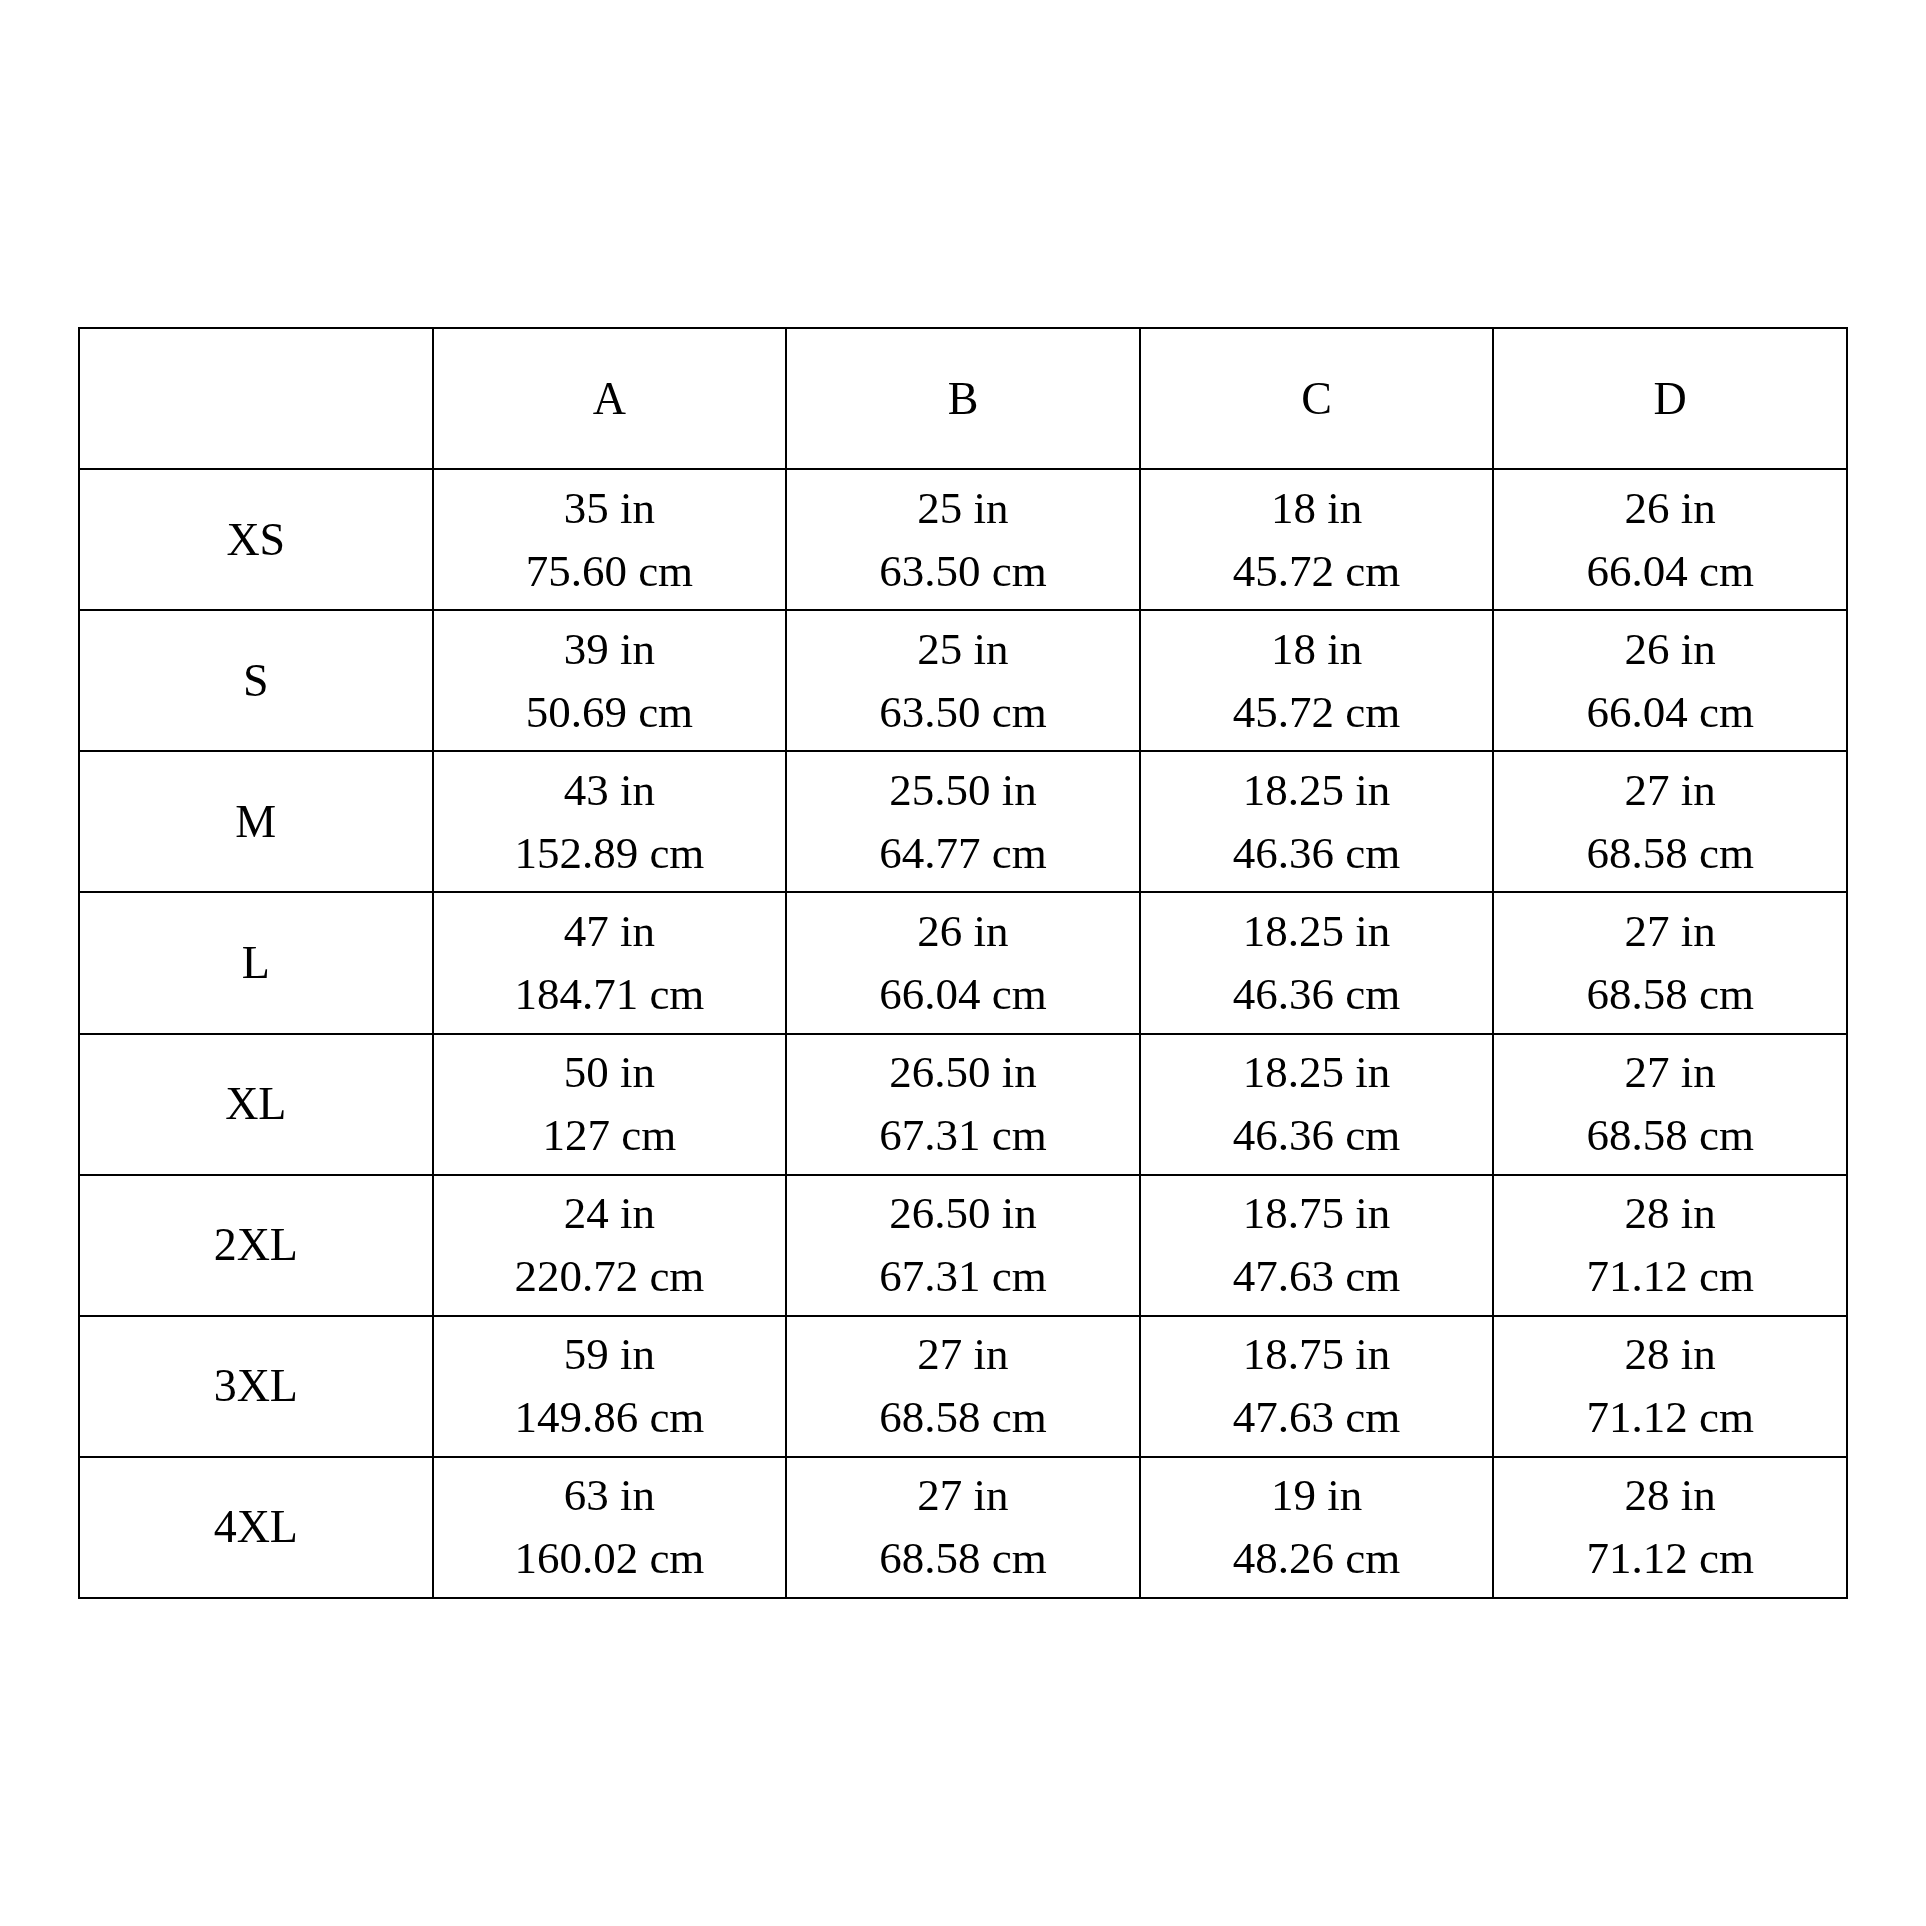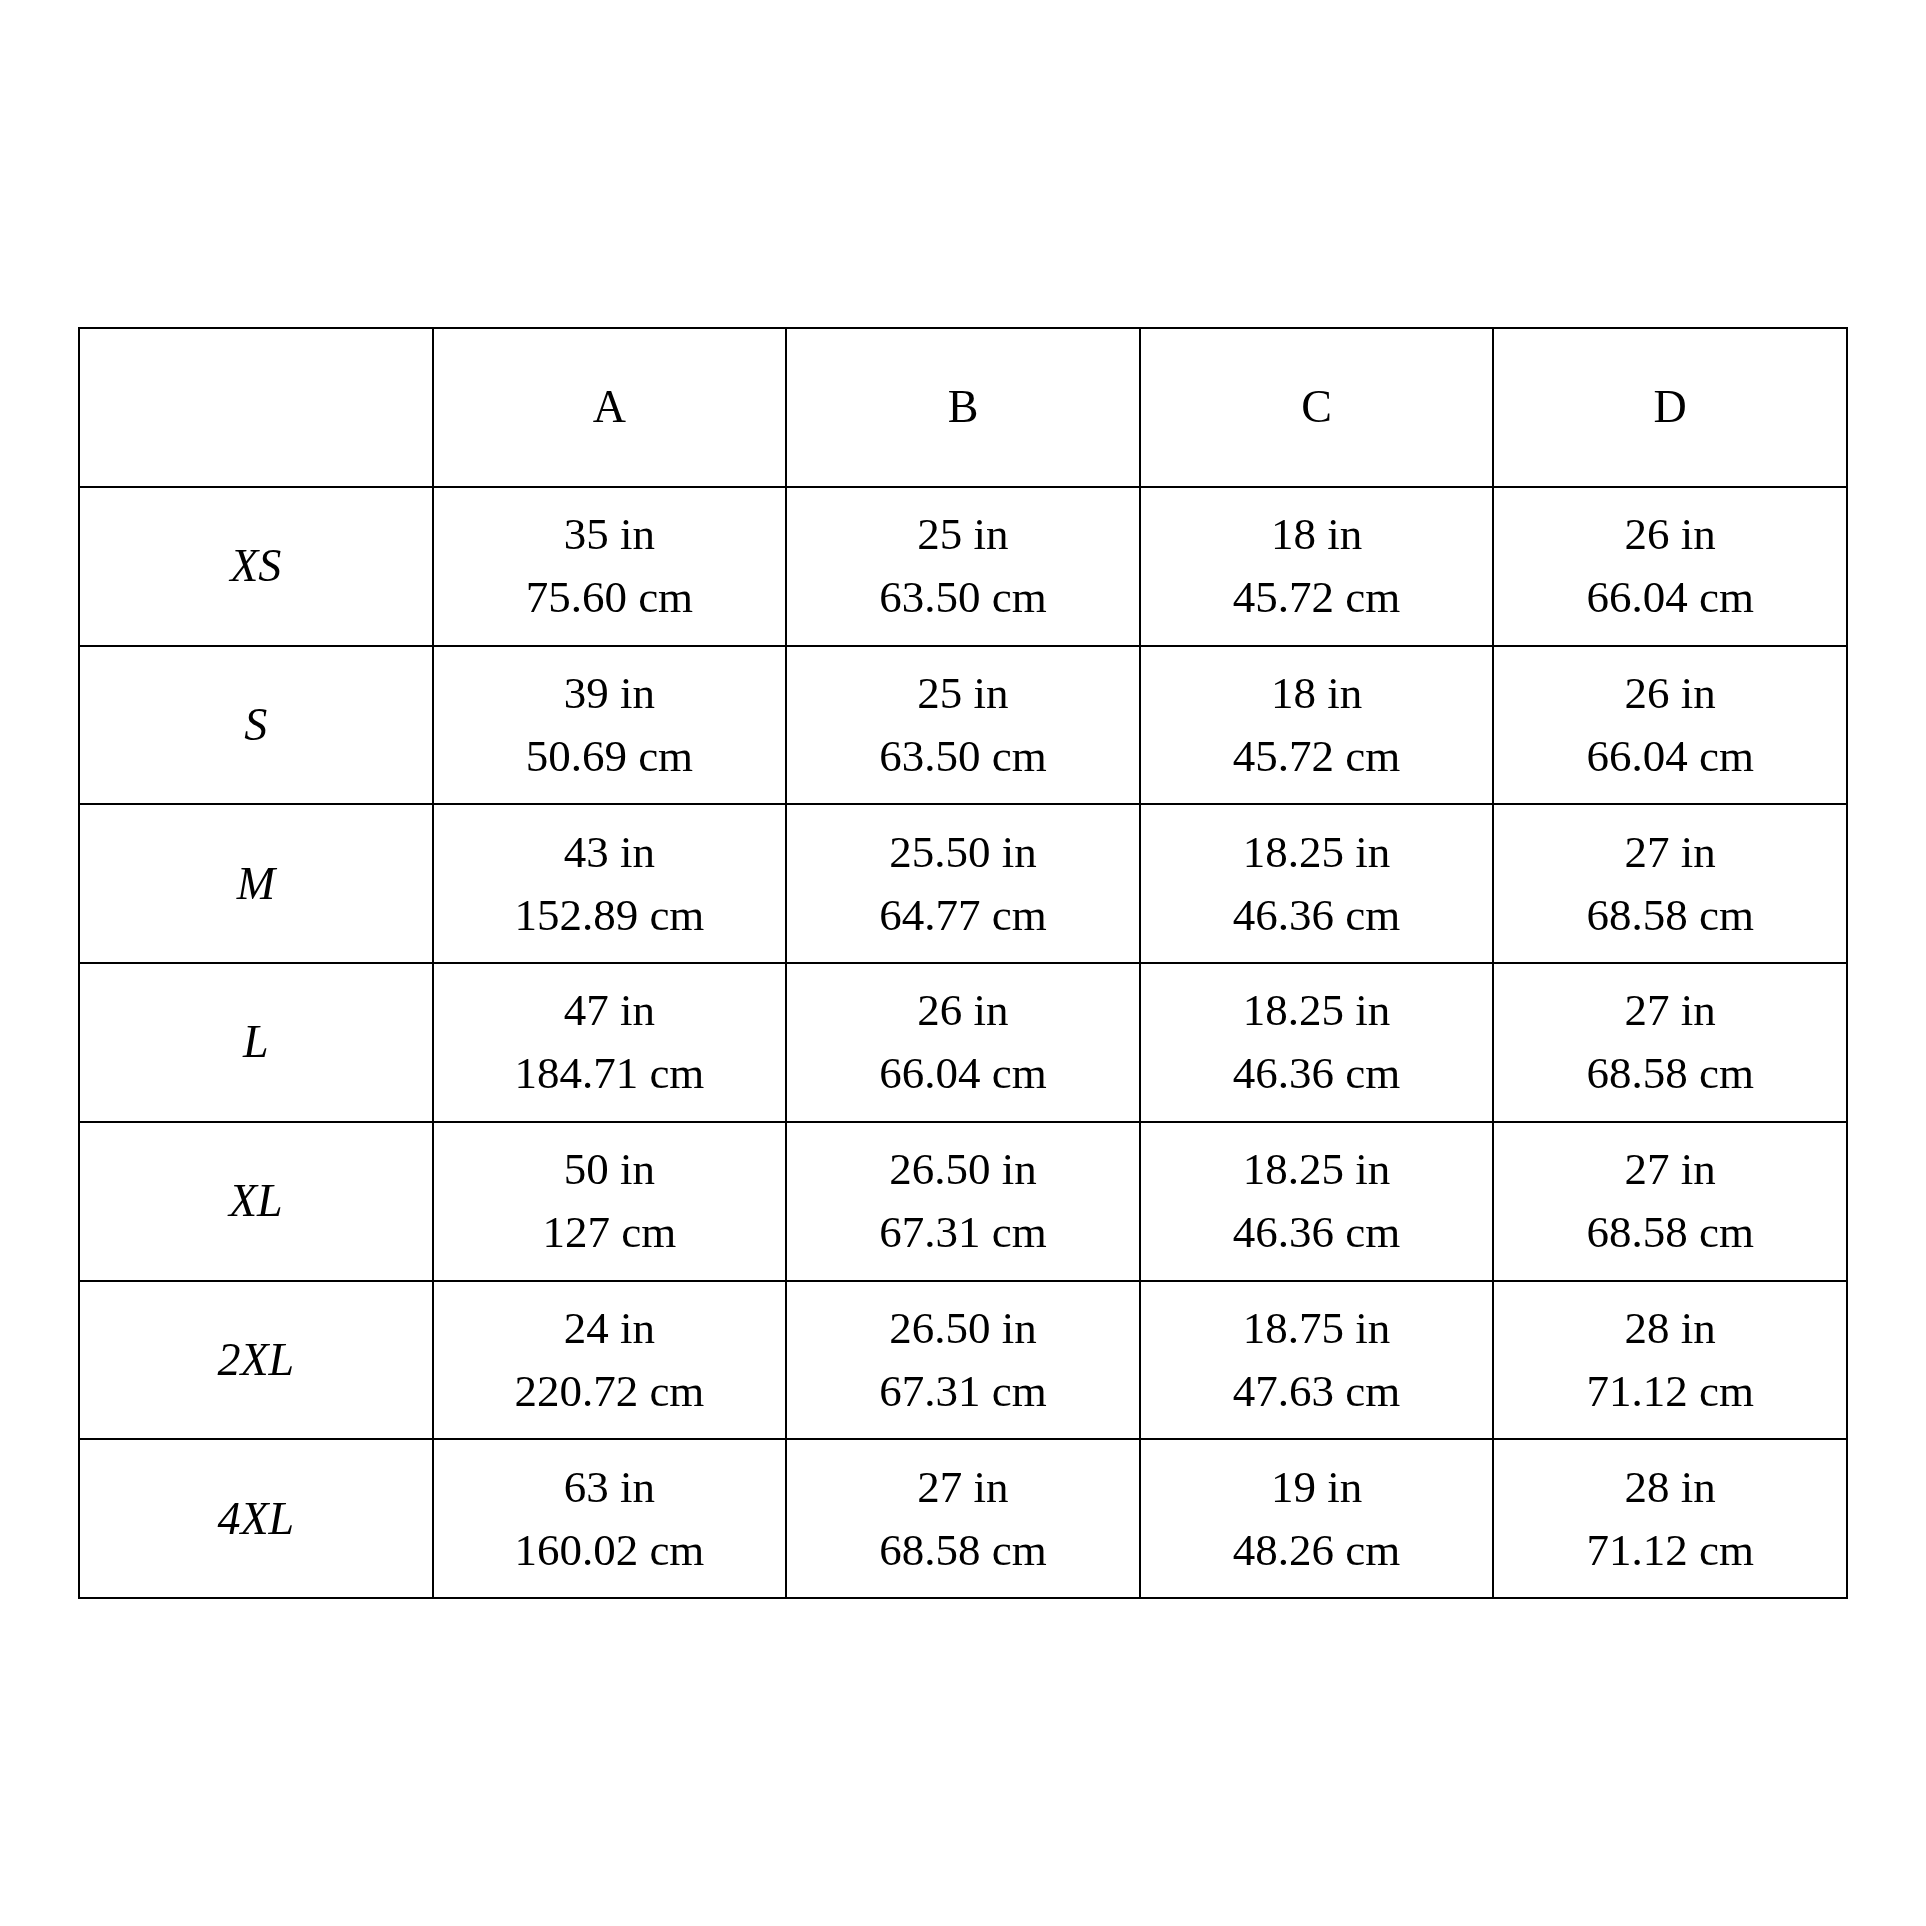--- a/index.html
+++ b/index.html
@@ -34,21 +34,20 @@
     font-weight: normal;
     padding: 0;
   }
   .col-header {
     font-size: 46px;
     line-height: 1;
   }
   .size-label {
     font-size: 46px;
     line-height: 1;
-    font-style: italic;
   }
   .meas-line {
     font-size: 45px;
     line-height: 1.4;
   }
 </style>
 </head>
 <body>
 
 <table class="size-chart">
@@ -181,20 +180,39 @@
       <td>
         <div class="meas-line">18.75 in</div>
         <div class="meas-line">47.63 cm</div>
       </td>
       <td>
         <div class="meas-line">28 in</div>
         <div class="meas-line">71.12 cm</div>
       </td>
     </tr>
 
+    <tr>
+      <td><span class="size-label">3XL</span></td>
+      <td>
+        <div class="meas-line">59 in</div>
+        <div class="meas-line">149.86 cm</div>
+      </td>
+      <td>
+        <div class="meas-line">27 in</div>
+        <div class="meas-line">68.58 cm</div>
+      </td>
+      <td>
+        <div class="meas-line">18.75 in</div>
+        <div class="meas-line">47.63 cm</div>
+      </td>
+      <td>
+        <div class="meas-line">28 in</div>
+        <div class="meas-line">71.12 cm</div>
+      </td>
+    </tr>
 
     <tr>
       <td><span class="size-label">4XL</span></td>
       <td>
         <div class="meas-line">63 in</div>
         <div class="meas-line">160.02 cm</div>
       </td>
       <td>
         <div class="meas-line">27 in</div>
         <div class="meas-line">68.58 cm</div>

